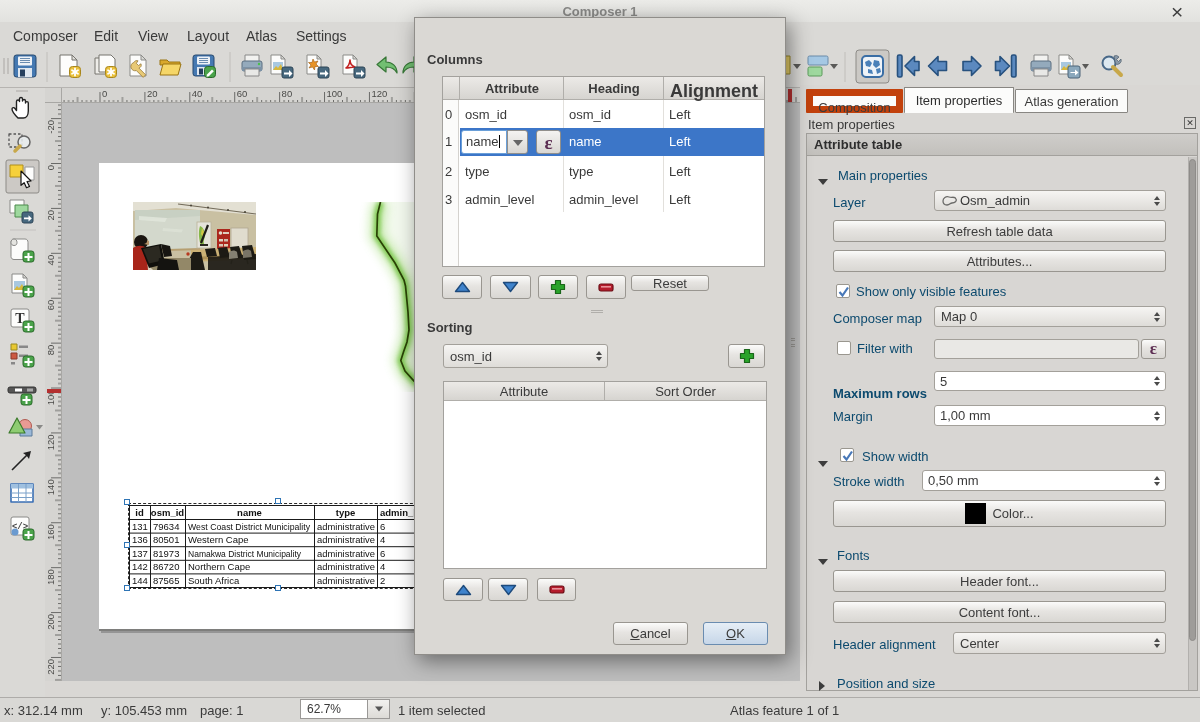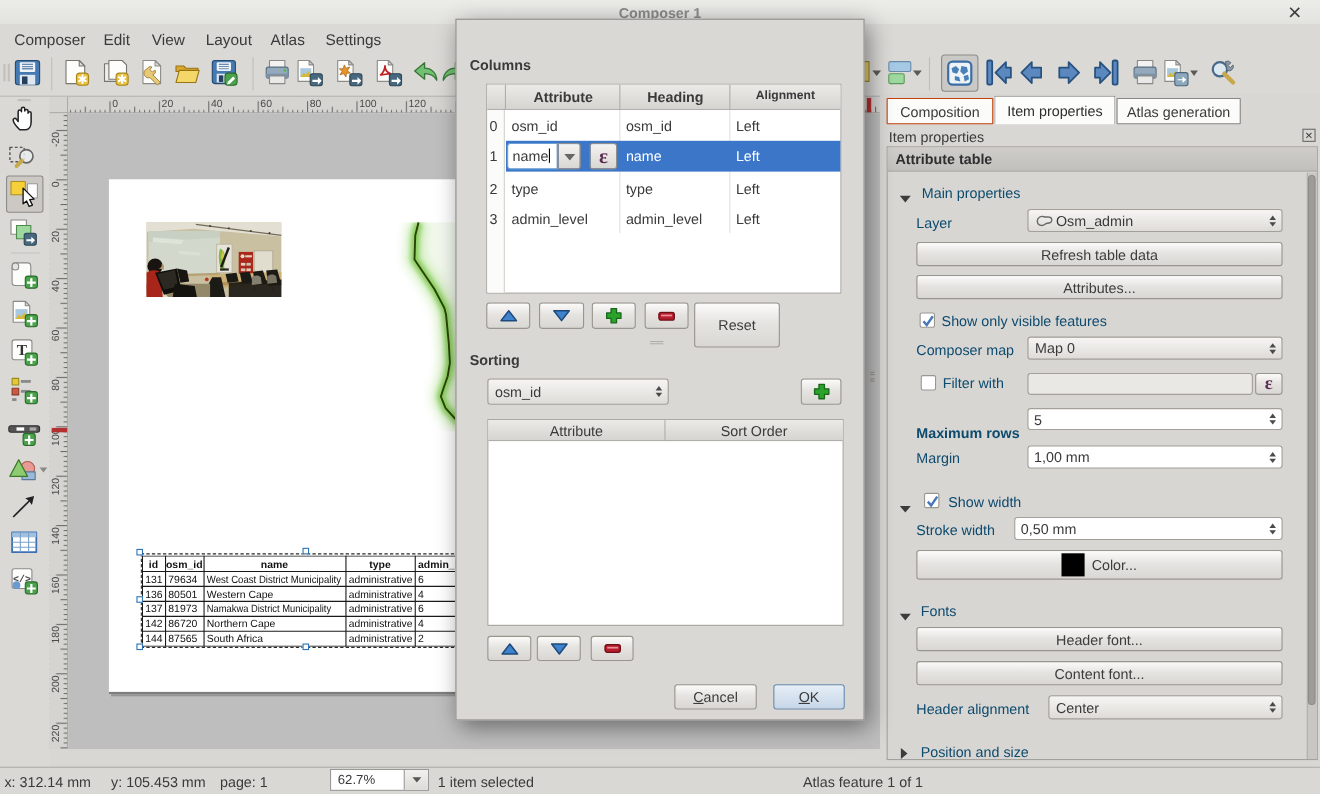--- a/index.html
+++ b/index.html
@@ -489,21 +489,21 @@
 <text transform="translate(9,421.2) rotate(-90)" text-anchor="end">160</text>
 <text transform="translate(9,466.1) rotate(-90)" text-anchor="end">180</text>
 <text transform="translate(9,511.0) rotate(-90)" text-anchor="end">200</text>
 <text transform="translate(9,555.9) rotate(-90)" text-anchor="end">220</text>
 </g>
 <rect x="2" y="286" width="15" height="4" fill="#b43030"></rect>
 <line x1="16.5" y1="0" x2="16.5" y2="578" stroke="#a8a7a4"></line>
 </svg>
 
 <div class="abs" style="left:800px;top:85px;width:400px;height:612px;background:#d9d7d4;"></div>
-<div class="abs" style="left:806px;top:89px;width:97px;height:24px;background:#fbfbfa;border:1px solid #c2410c;border-radius:1px;font-size:13px;text-align:center;padding-top:4px;color:#3a3a3a;">Composition</div>
+<div class="abs" style="left:806px;top:89px;width:97px;height:24px;background:#fbfbfa;border:7px solid #c2410c;border-radius:1px;font-size:13px;text-align:center;padding-top:4px;color:#3a3a3a;">Composition</div>
 <div class="abs" style="left:904px;top:87px;width:110px;height:26px;background:#fcfcfb;border:1px solid #888682;border-bottom:none;border-radius:1px;font-size:13px;text-align:center;padding-top:5px;color:#2e2e2e;">Item properties</div>
 <div class="abs" style="left:1015px;top:89px;width:113px;height:24px;background:#fbfbfa;border:1px solid #888682;border-radius:1px;font-size:13px;text-align:center;padding-top:4px;color:#3a3a3a;">Atlas generation</div>
 <div class="abs" style="left:808px;top:117px;font-size:13px;">Item properties</div>
 <div class="abs" style="left:1184px;top:117px;width:12px;height:12px;border:1px solid #6a6a68;background:#d9d7d4;font-size:9px;line-height:10px;text-align:center;color:#3a3a3a;">✕</div>
 <div class="abs" style="left:806px;top:133px;width:392px;height:558px;background:#d8d6d3;border:1px solid #a3a19d;"></div>
 <div class="abs" style="left:807px;top:134px;width:390px;height:22px;background:linear-gradient(#cfcdca,#c2c0bc);border-bottom:1px solid #a3a19d;font-size:13px;font-weight:bold;padding:3px 0 0 7px;color:#2e2e2e;">Attribute table</div>
 
 <div class="abs" style="left:1188px;top:157px;width:9px;height:533px;background:#c9c7c4;border-left:1px solid #b2b0ad;"></div>
 <div class="abs" style="left:1189px;top:159px;width:7px;height:482px;background:#9e9c99;border:1px solid #8e8c89;border-radius:4px;"></div>
 
@@ -584,21 +584,21 @@
 <div class="abs" style="left:414px;top:17px;width:372px;height:638px;background:#dad8d4;border:1px solid #8f8d89;box-shadow:4px 6px 20px rgba(0,0,0,0.45);">
 <div class="abs" style="left:12px;top:34px;font-size:13px;font-weight:bold;">Columns</div>
 
 <div class="abs" style="left:27px;top:58px;width:323px;height:191px;background:#fff;border:1px solid #a3a19d;">
  <div class="abs" style="left:0;top:0;width:321px;height:23px;background:linear-gradient(#eceae7,#d6d4d0);border-bottom:1px solid #b0aeaa;">
   <span class="abs" style="left:16px;top:0;width:1px;height:23px;background:#b0aeaa;"></span>
   <span class="abs" style="left:120px;top:0;width:1px;height:23px;background:#b0aeaa;"></span>
   <span class="abs" style="left:220px;top:0;width:1px;height:23px;background:#b0aeaa;"></span>
   <span class="abs" style="left:17px;top:4px;width:104px;text-align:center;font-size:13px;font-weight:bold;">Attribute</span>
   <span class="abs" style="left:121px;top:4px;width:100px;text-align:center;font-size:13px;font-weight:bold;">Heading</span>
-  <span class="abs" style="left:221px;top:4px;width:100px;text-align:center;font-size:11px;font-weight:bold;">Alignment</span>
+  <span class="abs" style="left:221px;top:4px;width:100px;text-align:center;font-size:18px;font-weight:bold;">Alignment</span>
  </div>
  <div class="abs" style="left:0;top:23px;width:16px;height:166px;background:#fbfbfa;border-right:1px solid #d4d2ce;"></div>
  <div class="abs" style="left:120px;top:23px;width:1px;height:112px;background:#e2e0dc;"></div>
  <div class="abs" style="left:220px;top:23px;width:1px;height:112px;background:#e2e0dc;"></div>
  <div class="abs" style="left:2px;top:30px;font-size:13px;">0</div>
       <div class="abs" style="left:22px;top:30px;font-size:13px;">osm_id</div>
       <div class="abs" style="left:126px;top:30px;font-size:13px;">osm_id</div>
       <div class="abs" style="left:226px;top:30px;font-size:13px;">Left</div>
  <div class="abs" style="left:17px;top:51px;width:304px;height:28px;background:#3c76c8;"></div>
  <div class="abs" style="left:2px;top:57px;font-size:13px;">1</div>
@@ -631,21 +631,21 @@
       <svg width="16" height="16">
         <path d="M5.5 1.5 h5 v4 h4 v5 h-4 v4 h-5 v-4 h-4 v-5 h4z" fill="#2aa32a" stroke="#1a661a" stroke-width="1.2" stroke-linejoin="round"></path>
       </svg>
     </div>
 <div class="btn" style="left:171px;top:257px;width:40px;height:24px;">
       <svg width="16" height="9">
         <rect x="1" y="1" width="14" height="7" rx="2" fill="#b51c2c" stroke="#6e0e16" stroke-width="1.2"></rect>
         <rect x="3" y="3" width="10" height="1.6" fill="#e89098"></rect>
       </svg>
     </div>
-<div class="btn" style="left:216px;top:257px;width:78px;height:41px;">Reset</div>
+<div class="btn" style="left:216px;top:257px;width:78px;height:16px;">Reset</div>
 <div class="abs" style="left:176px;top:292px;width:12px;height:3px;border-top:1px solid #b0aeaa;border-bottom:1px solid #b0aeaa;"></div>
 <div class="abs" style="left:12px;top:302px;font-size:13px;font-weight:bold;">Sorting</div>
 <div class="combo" style="left:28px;top:326px;width:165px;height:24px;">osm_id<span class="spinner">
         <i class="u"></i>
         <i class="d"></i>
       </span></div>
 <div class="combo" style="left:200px;top:326px;width:105px;height:24px;margin-top:40px;">Ascending<span class="spinner">
         <i class="u"></i>
         <i class="d"></i>
       </span></div>

